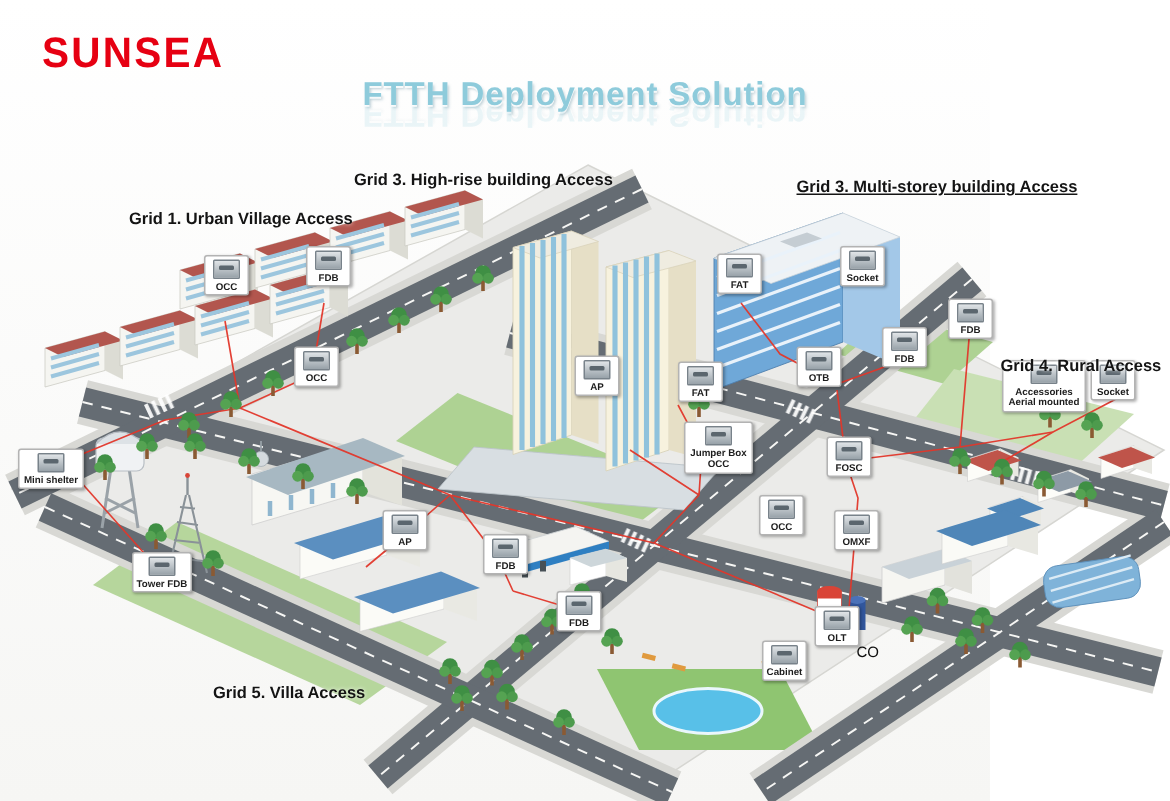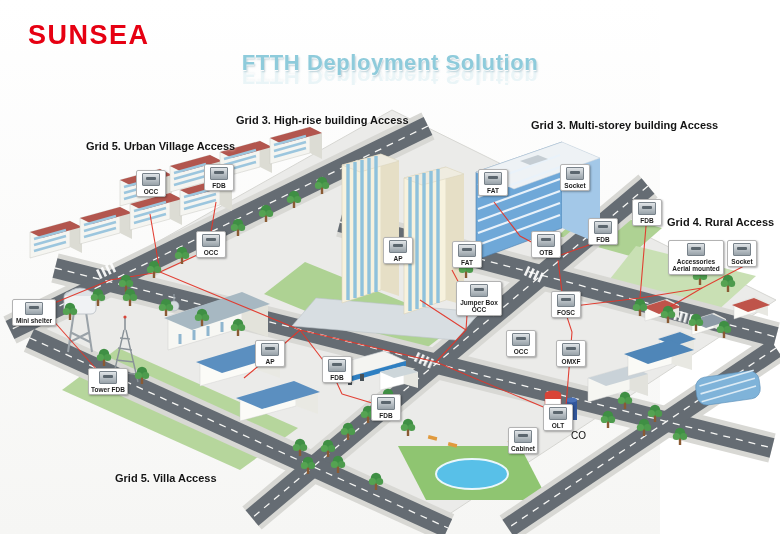--- a/index.html
+++ b/index.html
@@ -264,25 +264,25 @@
   </svg>
 
   <div class="logo">SUNSEA</div>
 
   <div class="title-wrap">
     <div class="title-text">FTTH Deployment Solution</div>
     <div class="title-text title-reflection">FTTH Deployment Solution</div>
   </div>
 
   <div>
-      <div class="grid-label" style="left: 86px; top: 140px;">Grid 5. Urban Village Access</div>
+      <div class="grid-label" style="left: 86px; top: 140px;">Grid 1. Urban Village Access</div>
       <div class="grid-label" style="left: 236px; top: 114px;">Grid 3. High-rise building Access</div>
-      <div class="grid-label" style="left: 531px; top: 119px;">Grid 3. Multi-storey building Access</div>
-      <div class="grid-label" style="left: 667px; top: 216px;">Grid 4. Rural Access</div>
-      <div class="grid-label" style="left: 115px; top: 456px; margin-top: 16px;">Grid 5. Villa Access</div>
+      <div class="grid-label" style="left: 531px; top: 119px; text-decoration: underline;">Grid 3. Multi-storey building Access</div>
+      <div class="grid-label" style="left: 667px; top: 238px;">Grid 4. Rural Access</div>
+      <div class="grid-label" style="left: 142px; top: 456px;">Grid 5. Villa Access</div>
     </div>
   <div>
       <div class="callout" style="left: 136px; top: 170px;">
         <div class="device"></div>
         <div class="callout-label">OCC</div>
       </div>
       <div class="callout" style="left: 204px; top: 164px;">
         <div class="device"></div>
         <div class="callout-label">FDB</div>
       </div>

